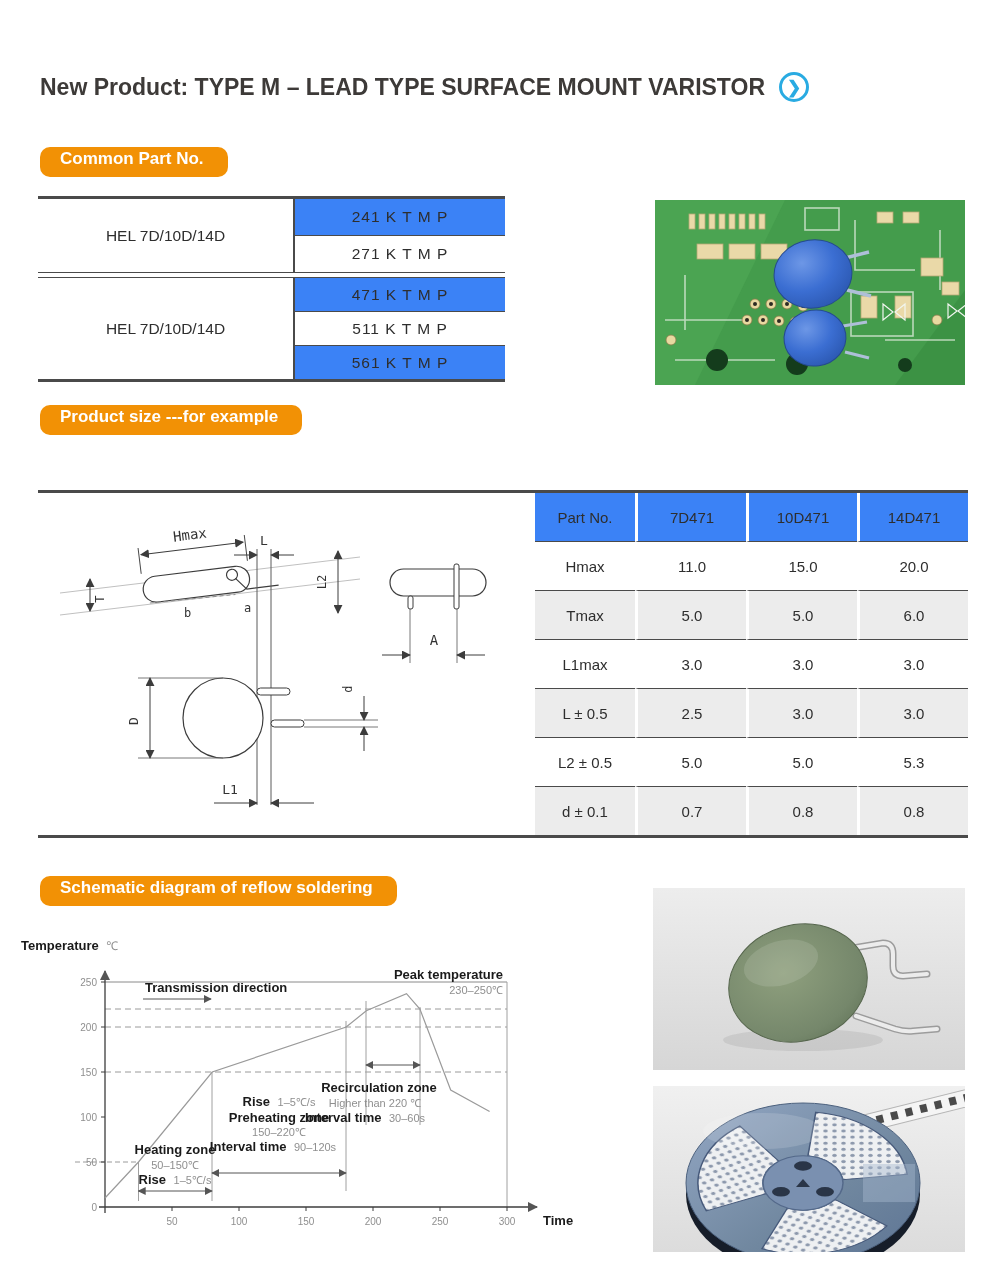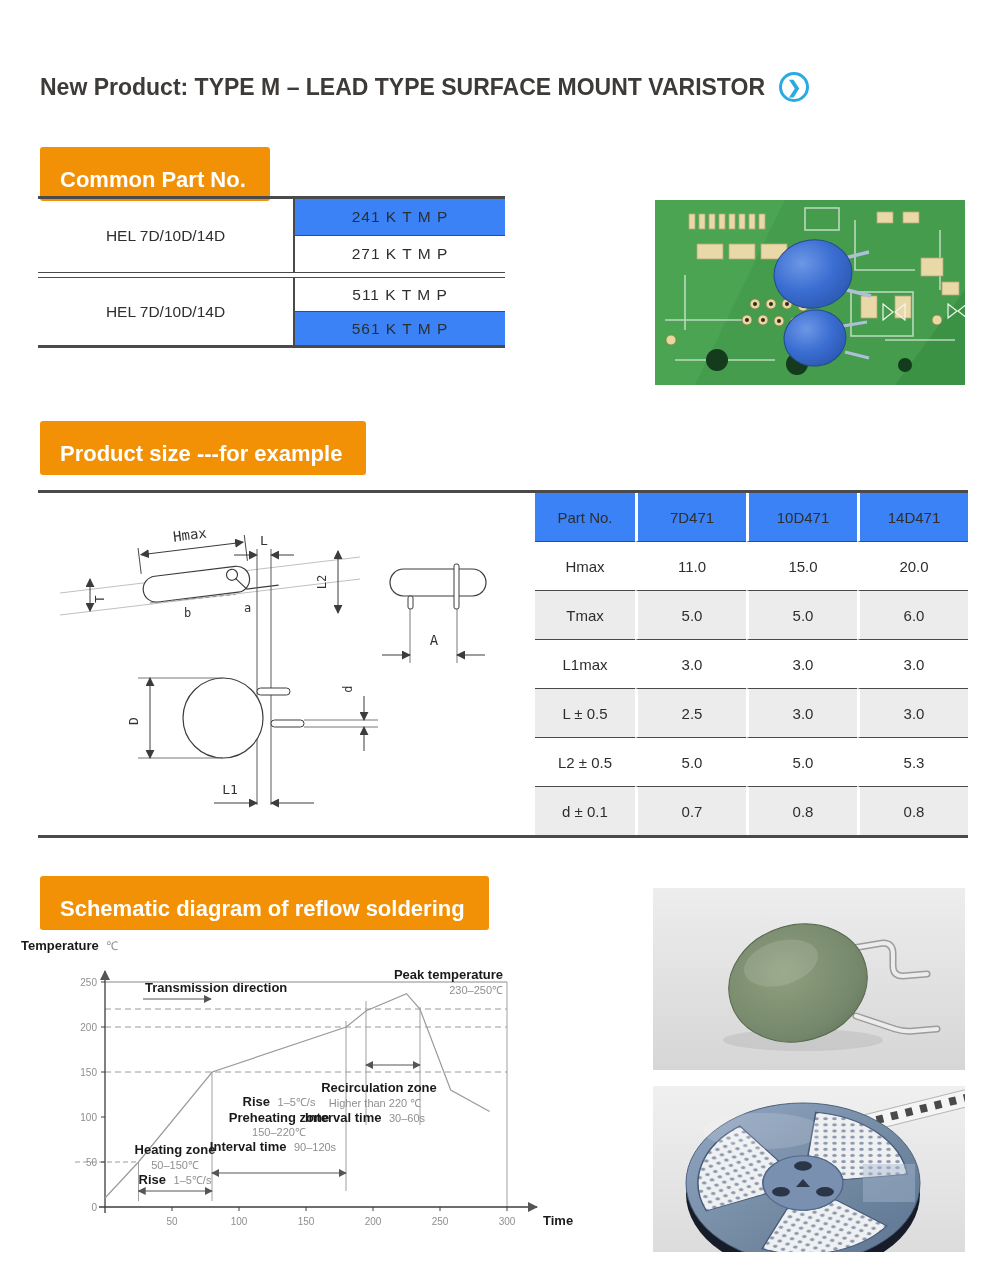--- a/index.html
+++ b/index.html
@@ -8,22 +8,22 @@
   .abs{position:absolute;}
 
   
   .page-title{left:40px;top:72px;font-size:23px;font-weight:bold;color:#3d3a38;letter-spacing:0px;
               display:flex;align-items:center;gap:14px;}
   .arrow-btn{width:30px;height:30px;border:3px solid #29abe2;border-radius:50%;
              display:flex;align-items:center;justify-content:center;color:#29abe2;
              font-size:17px;font-weight:bold;line-height:1;box-sizing:border-box;}
 
   
-  .badge{background:#f29105;color:#fff;font-weight:bold;font-size:22px;
-         padding:20px 24px 8px 20px;border-radius:3px;display:inline-block;}
+  .badge{background:#f29105;color:#fff;font-weight:bold;font-size:17px;
+         padding:2px 24px 8px 20px;border-radius:10px;display:inline-block;}
 
   
   .cp-table{left:38px;top:196px;width:467px;border-top:3px solid #4a4a4a;border-bottom:3px solid #4a4a4a;}
   .cp-group{display:grid;grid-template-columns:257px 1fr;}
   .cp-left{display:flex;align-items:center;justify-content:center;font-size:15.5px;color:#2e2e2e;
            border-right:2px solid #4a4a4a;}
   .cp-cell{height:36px;display:flex;align-items:center;justify-content:center;font-size:15.5px;
            color:#2e2e2e;letter-spacing:1px;}
   .cp-group.g2 .cp-cell{height:33px;}
   .cp-right .cp-cell:not(:last-child){border-bottom:1px solid #4a4a4a;}
@@ -71,20 +71,21 @@
       <div class="cp-left">HEL 7D/10D/14D</div>
       <div class="cp-right">
         <div class="cp-cell shade">241 K T M P</div>
         <div class="cp-cell">271 K T M P</div>
       </div>
     </div>
     <div class="cp-divider"></div>
     <div class="cp-group g2">
       <div class="cp-left">HEL 7D/10D/14D</div>
       <div class="cp-right">
+        <div class="cp-cell shade">471 K T M P</div>
         <div class="cp-cell">511 K T M P</div>
         <div class="cp-cell shade">561 K T M P</div>
       </div>
     </div>
   </div>
 
   <svg class="abs" style="left:655px;top:200px;" width="310" height="185" viewBox="0 0 310 185">
     <defs>
       <radialGradient id="bluedisc" cx="38%" cy="32%" r="75%">
         <stop offset="0%" stop-color="#6d97e6"></stop>
@@ -151,21 +152,21 @@
     <g>
       <path d="M190,58 L214,52 M192,90 L216,96" stroke="#aebfd8" stroke-width="3.4" fill="none"></path>
       <ellipse cx="158" cy="74" rx="39" ry="34" fill="url(#bluedisc)" stroke="#24498f" stroke-width="1" transform="rotate(-8 158 74)"></ellipse>
     </g>
     <g>
       <path d="M188,126 L212,122 M190,152 L214,158" stroke="#aebfd8" stroke-width="3.2" fill="none"></path>
       <ellipse cx="160" cy="138" rx="31" ry="28" fill="url(#bluedisc)" stroke="#24498f" stroke-width="1" transform="rotate(-8 160 138)"></ellipse>
     </g>
   </svg>
 
-  <div class="abs" style="left:40px;top:421px;">
+  <div class="abs" style="left:40px;top:405px;">
     <span class="badge">Product size ---for example</span>
   </div>
 
   <div class="abs size-section">
 
     <svg width="497" height="342" viewBox="0 0 497 342">
       <defs>
         <marker id="ar" viewBox="0 0 10 10" refX="9" refY="5" markerWidth="9" markerHeight="9" orient="auto-start-reverse">
           <path d="M0,0 L10,5 L0,10 z" fill="#3c3c3c"></path>
         </marker>

